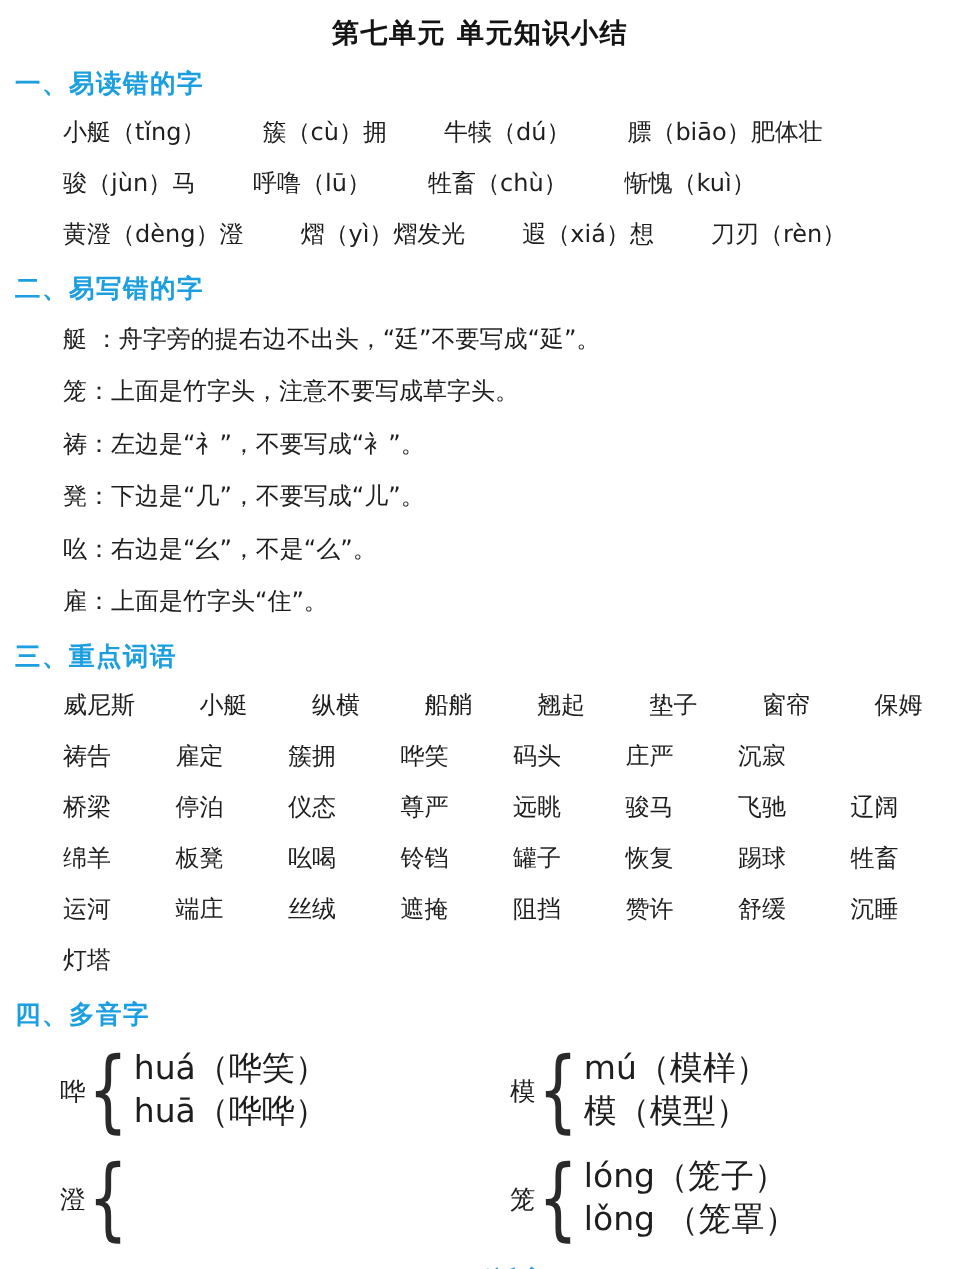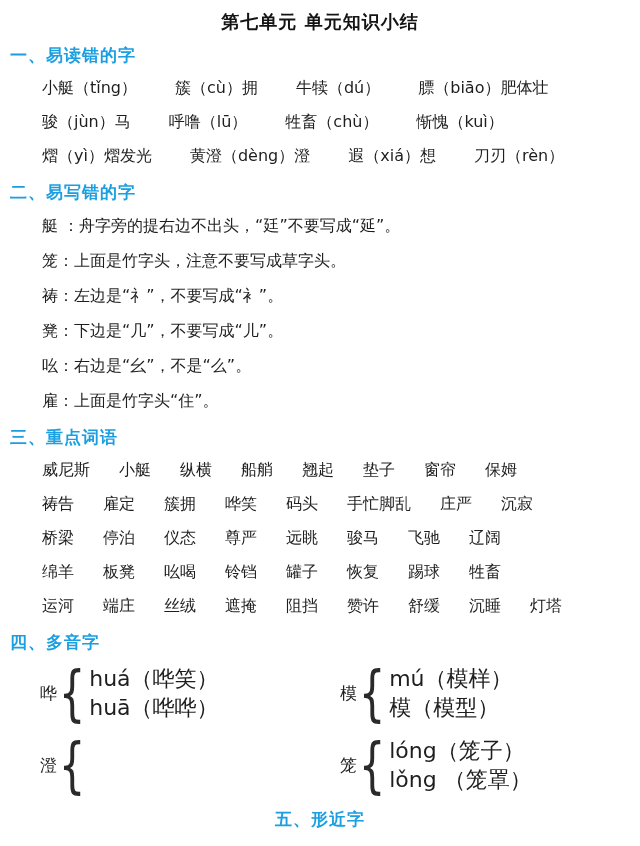--- a/index.html
+++ b/index.html
@@ -14,21 +14,21 @@
     text-align:center; font-size:18px; font-weight:bold; color:#141414;
     margin:4px 0 10px 0; letter-spacing:1px;
   }
   .sec-heading {
     color:var(--accent); font-weight:bold; font-size:17px;
     margin:8px 0 4px 0; letter-spacing:1px;
   }
   .indent { padding-left:32px; }
   .word-row {
     display:flex; flex-wrap:wrap; align-items:baseline;
-    column-gap:29px; font-size:16px; line-height:34px; white-space:nowrap;
+    column-gap:43px; font-size:16px; line-height:34px; white-space:nowrap;
   }
   .pinyin-row { column-gap:38px; }
   .note-line { font-size:16px; line-height:35px; white-space:nowrap; }
   .poly-grid {
     display:grid; grid-template-columns:300px auto;
     row-gap:14px; padding-left:30px; margin-top:10px;
   }
   .poly-group { display:flex; align-items:center; }
   .poly-char { font-size:17px; font-weight:500; }
   .poly-brace {
@@ -53,22 +53,22 @@
         <span>牛犊（dú）</span>
         <span>膘（biāo）肥体壮</span>
       </div>
     <div class="word-row pinyin-row">
         <span>骏（jùn）马</span>
         <span>呼噜（lū）</span>
         <span>牲畜（chù）</span>
         <span>惭愧（kuì）</span>
       </div>
     <div class="word-row pinyin-row">
+        <span>黄澄（dèng）澄</span>
         <span>熠（yì）熠发光</span>
-        <span>黄澄（dèng）澄</span>
         <span>遐（xiá）想</span>
         <span>刀刃（rèn）</span>
       </div>
   </div>
 
   <div class="sec-heading">二、易写错的字</div>
   <div class="indent">
     <div class="note-line">艇 ：舟字旁的提右边不出头，“廷”不要写成“延”。</div>
     <div class="note-line">笼：上面是竹字头，注意不要写成草字头。</div>
     <div class="note-line">祷：左边是“礻”，不要写成“衤”。</div>
@@ -88,21 +88,20 @@
         <span>垫子</span>
         <span>窗帘</span>
         <span>保姆</span>
       </div>
     <div class="word-row">
         <span>祷告</span>
         <span>雇定</span>
         <span>簇拥</span>
         <span>哗笑</span>
         <span>码头</span>
-        <span>手忙脚乱</span>
         <span>庄严</span>
         <span>沉寂</span>
       </div>
     <div class="word-row">
         <span>桥梁</span>
         <span>停泊</span>
         <span>仪态</span>
         <span>尊严</span>
         <span>远眺</span>
         <span>骏马</span>

